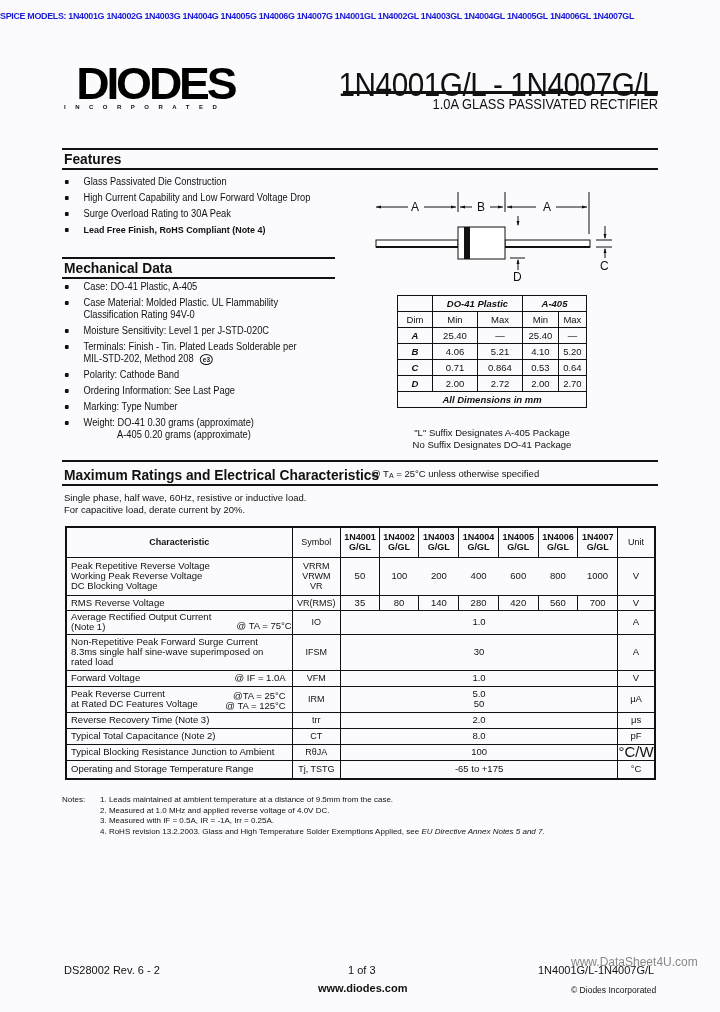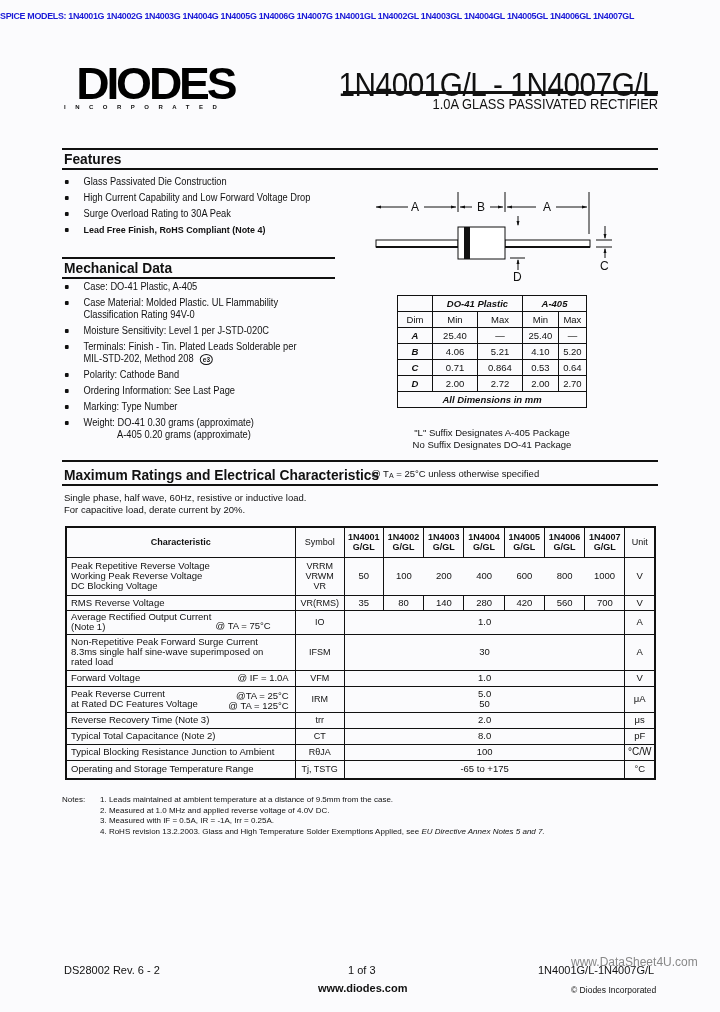--- a/index.html
+++ b/index.html
@@ -266,21 +266,21 @@
     <td class="c">420</td>
     <td class="c">560</td>
     <td class="c">700</td>
     <td class="c">V</td>
   </tr>
 
   <tr style="height:24px">
     <td style="position:relative">
           <div>Average Rectified Output Current</div>
           <div>(Note 1)</div>
-          <span style="position:absolute;right:24px;bottom:3px">@ TA = 75°C</span>
+          <span style="position:absolute;right:0;bottom:3px">@ TA = 75°C</span>
         </td>
     <td class="sym">IO</td>
     <td class="c" colspan="7">1.0</td>
     <td class="c">A</td>
   </tr>
 
   <tr style="height:36px">
     <td>
           <div>Non-Repetitive Peak Forward Surge Current</div>
           <div>8.3ms single half sine-wave superimposed on</div>
@@ -324,21 +324,21 @@
   <tr style="height:16px">
     <td>Typical Total Capacitance (Note 2)</td>
     <td class="sym">CT</td>
     <td class="c" colspan="7">8.0</td>
     <td class="c">pF</td>
   </tr>
   <tr style="height:16px">
     <td>Typical Blocking Resistance Junction to Ambient</td>
     <td class="sym">RθJA</td>
     <td class="c" colspan="7">100</td>
-    <td class="c" style="padding:0;font-size:10px">°C/W</td>
+    <td class="c" style="padding:0;font-size:15px">°C/W</td>
   </tr>
   <tr style="height:19px">
     <td>Operating and Storage Temperature Range</td>
     <td class="sym">Tj, TSTG</td>
     <td class="c" colspan="7">-65 to +175</td>
     <td class="c">°C</td>
   </tr>
 </tbody>
   </table>
 

